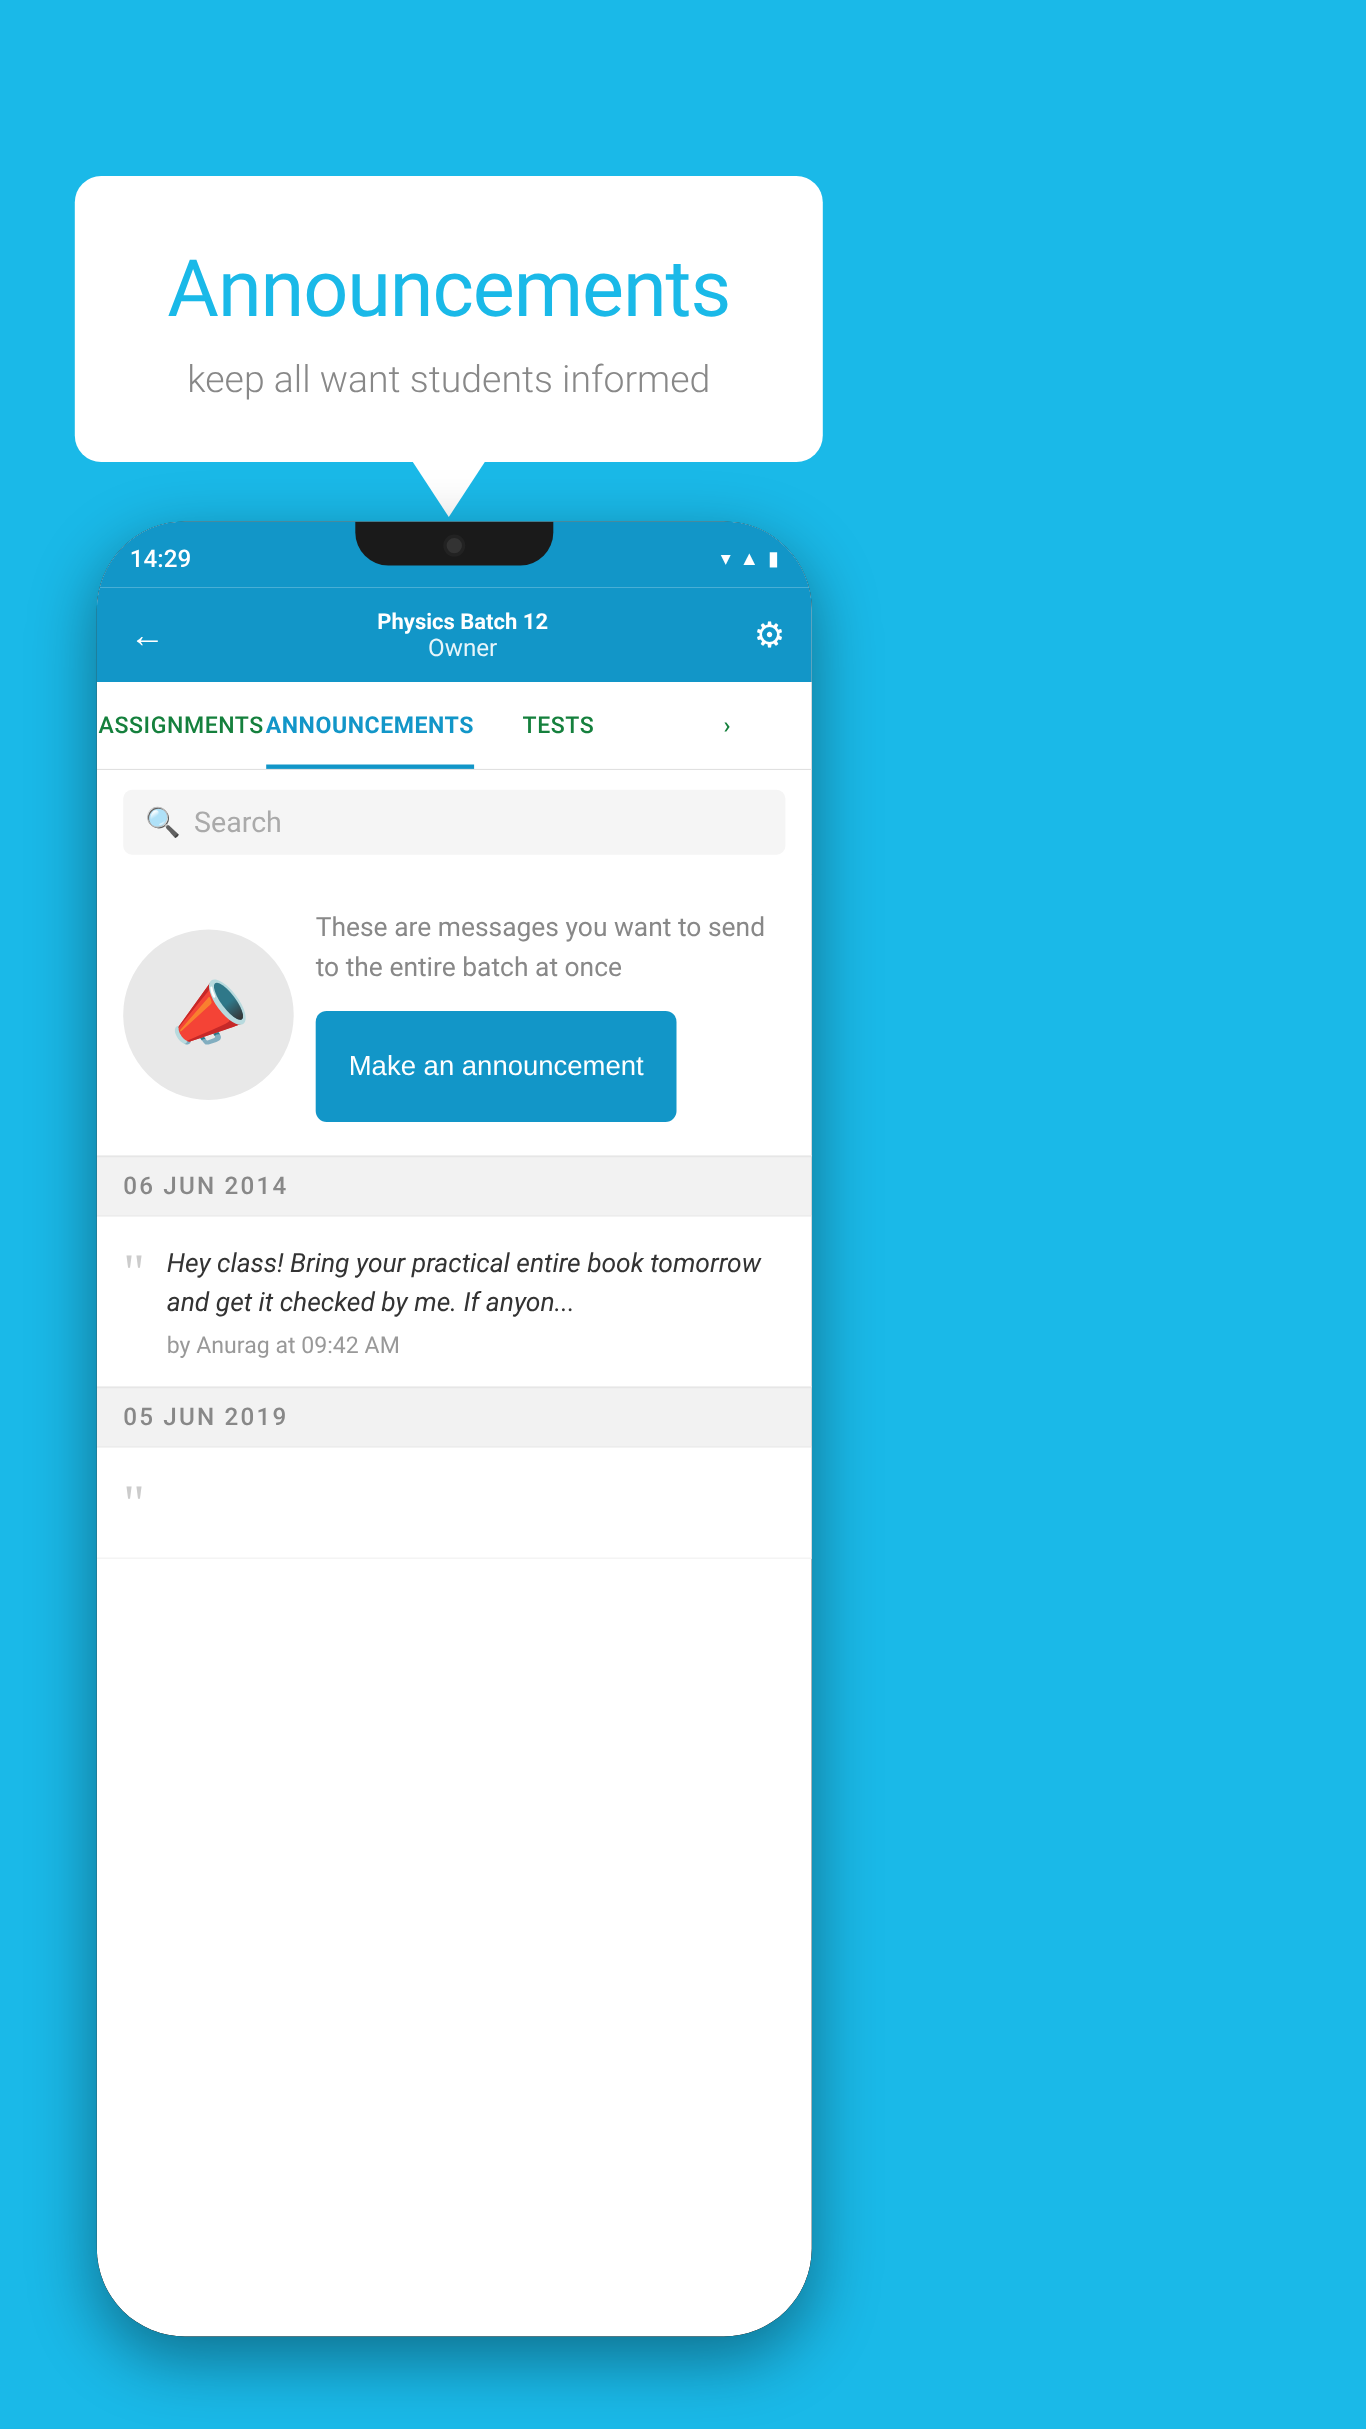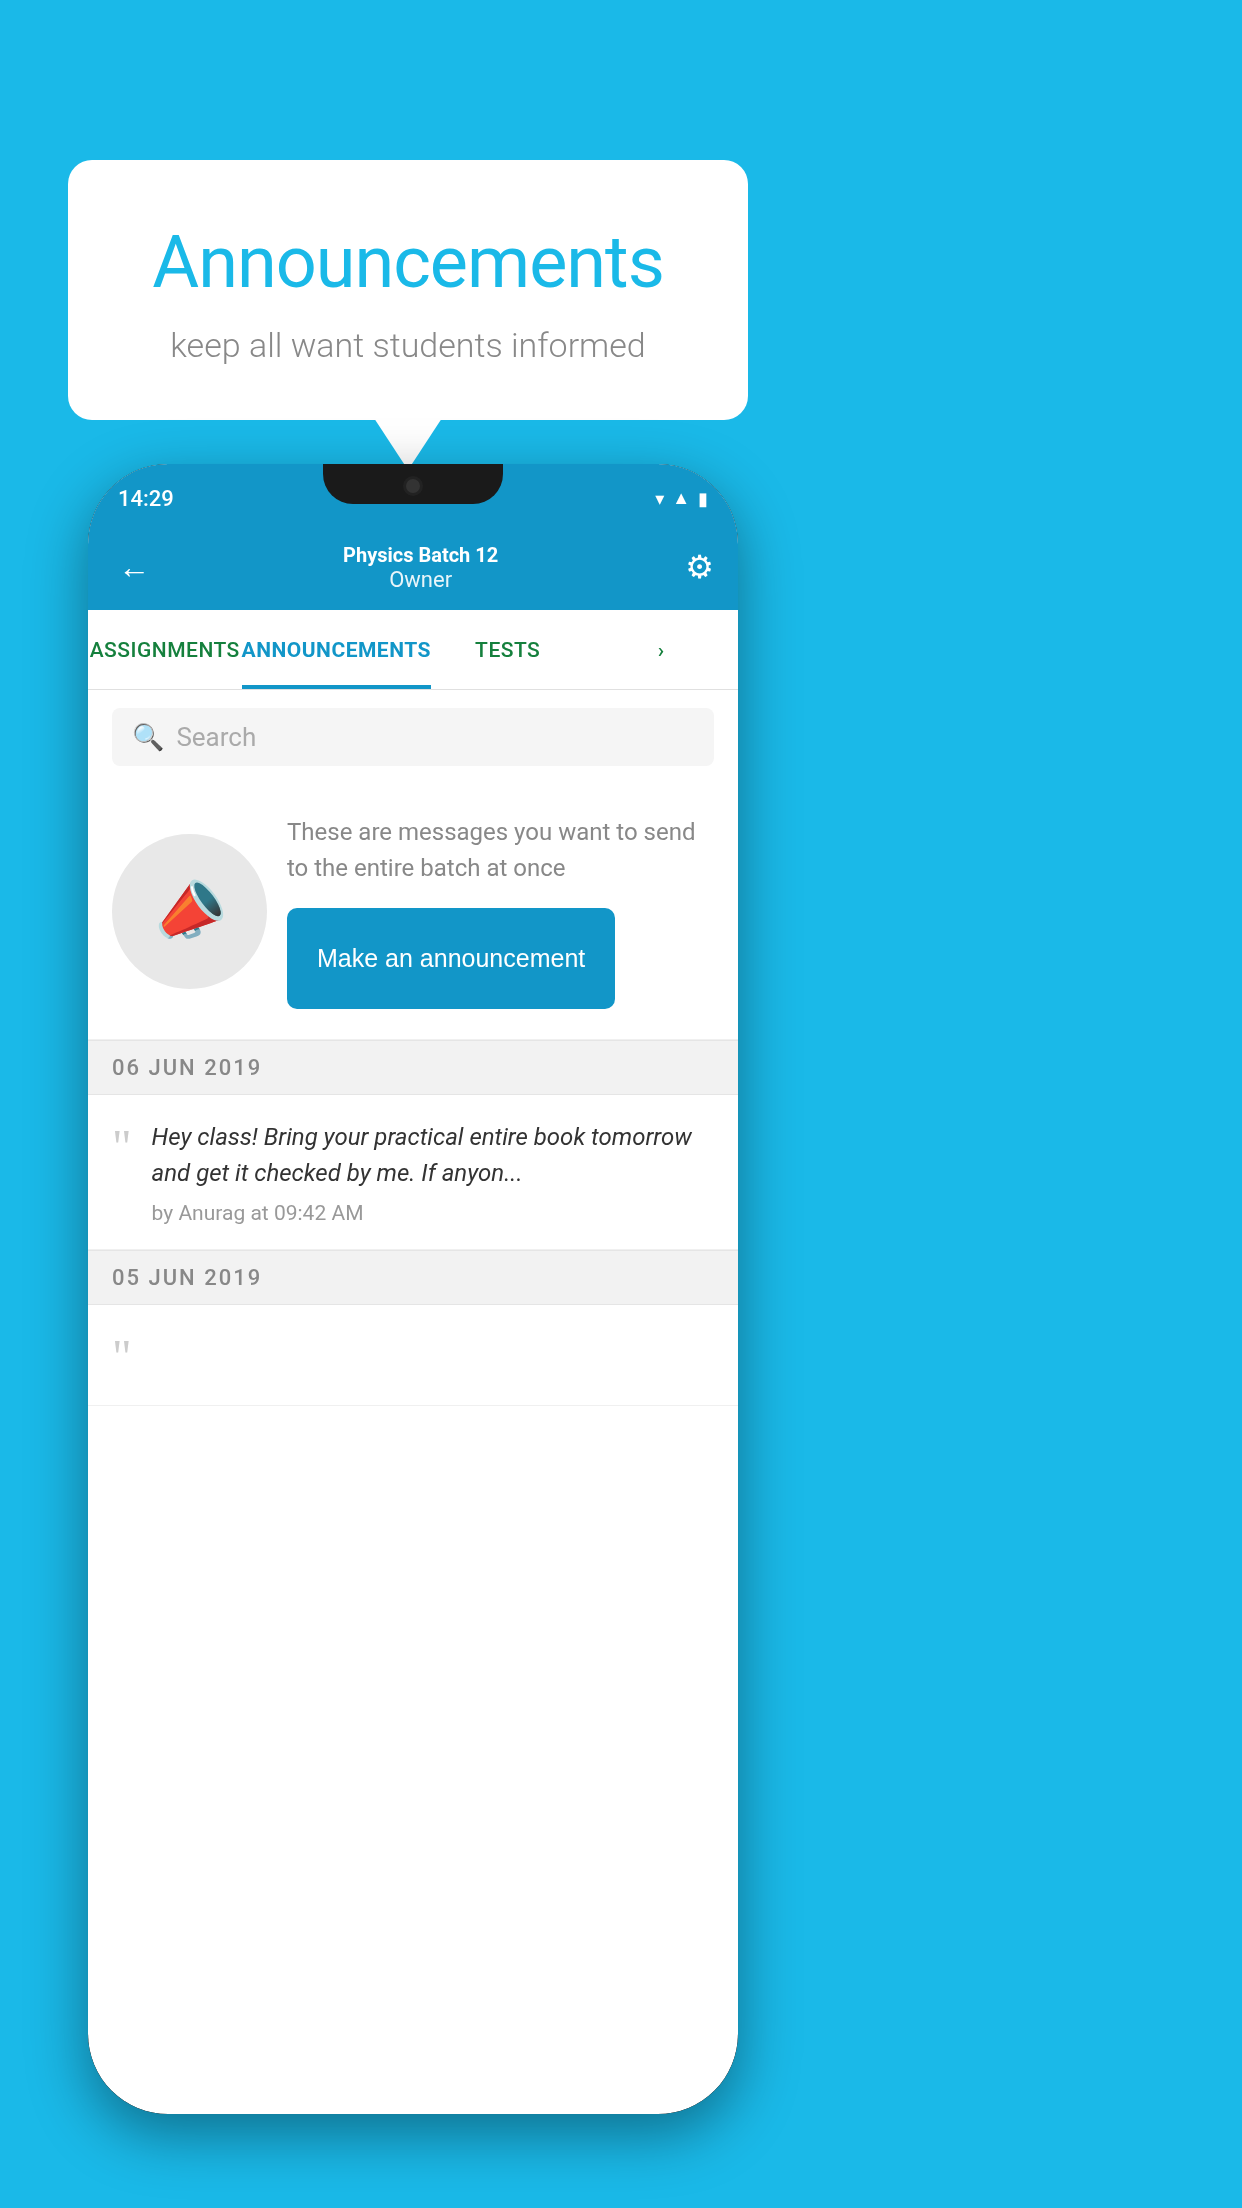--- a/index.html
+++ b/index.html
@@ -52,21 +52,21 @@
 
     .speech-bubble-subtitle {
       font-size: 34px;
       color: #888;
       font-weight: 300;
     }
 
     
     .phone-container {
       position: absolute;
-      top: 464px;
+      top: 474px;
       left: 88px;
       width: 642px;
       height: 1650px;
     }
 
     .phone-frame {
       width: 650px;
       height: 1650px;
       background: #1a1a1a;
       border-radius: 80px;
@@ -401,21 +401,21 @@
         <div class="promo-icon-circle">
           <span class="megaphone-icon">📣</span>
         </div>
         <div class="promo-right">
           <div class="promo-description">These are messages you want to send to the entire batch at once</div>
           <button class="make-announcement-btn">Make an announcement</button>
         </div>
       </div>
 
       <div class="date-section">
-        <span>06  JUN  2019</span>
+        <span>06  JUN  2014</span>
       </div>
 
       <div class="announcement-item">
         <div class="quote-icon">"</div>
         <div class="announcement-text-block">
           <div class="announcement-message">Hey class! Bring your practical entire book tomorrow and get it checked by me. If anyon...</div>
           <div class="announcement-meta">by Anurag at 09:42 AM</div>
         </div>
       </div>
 

